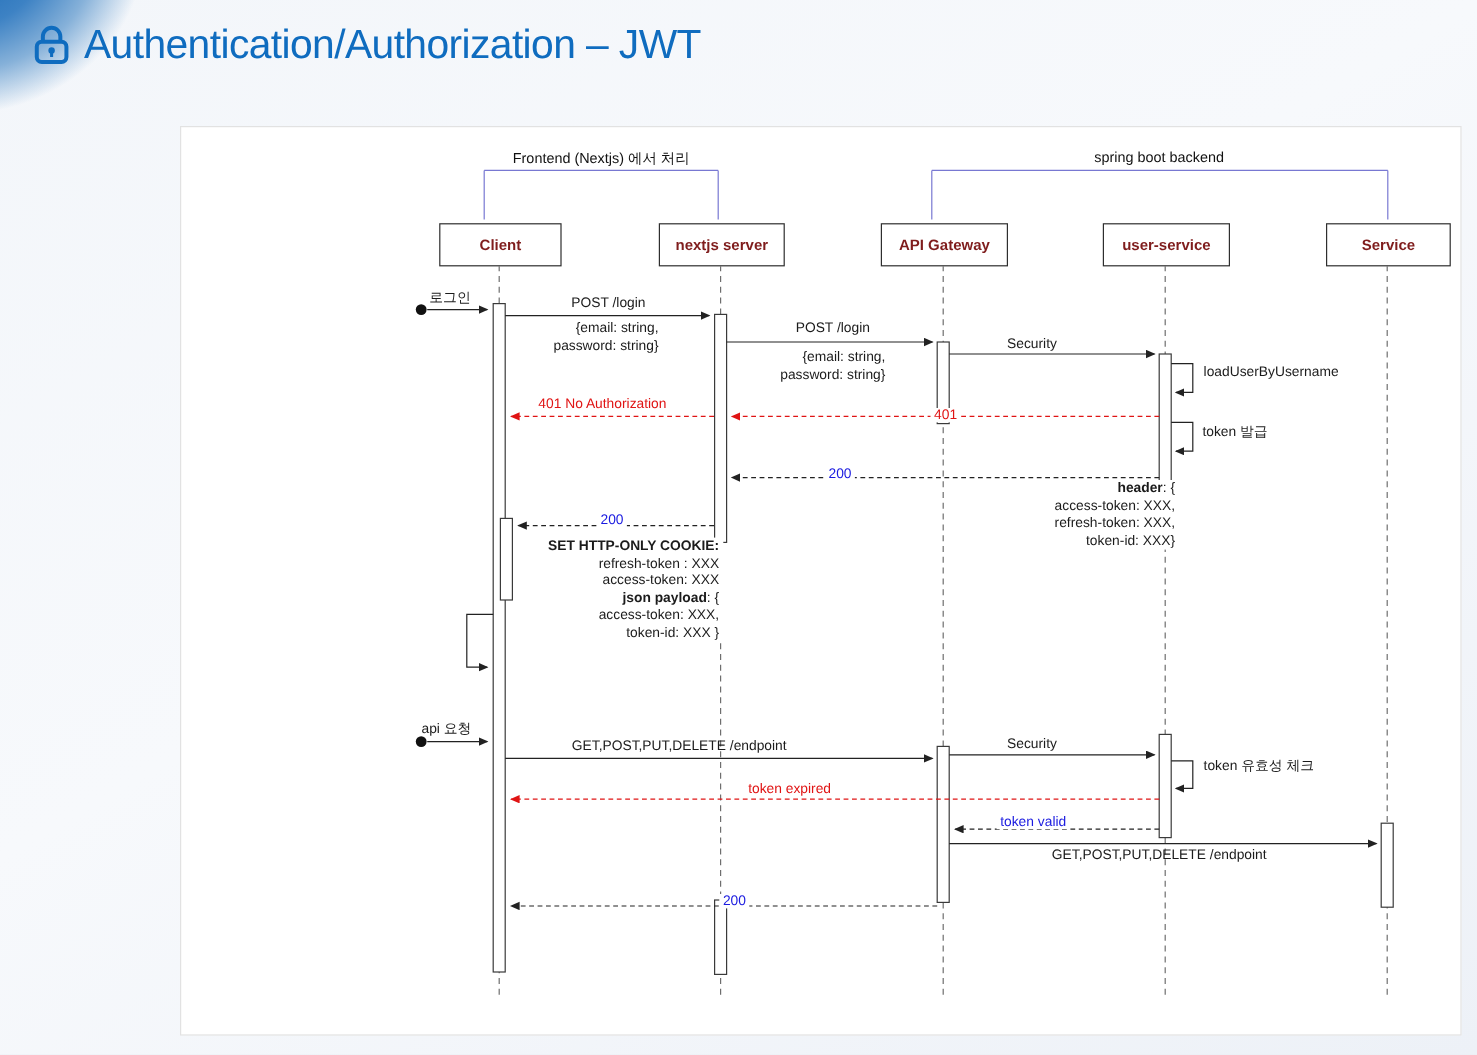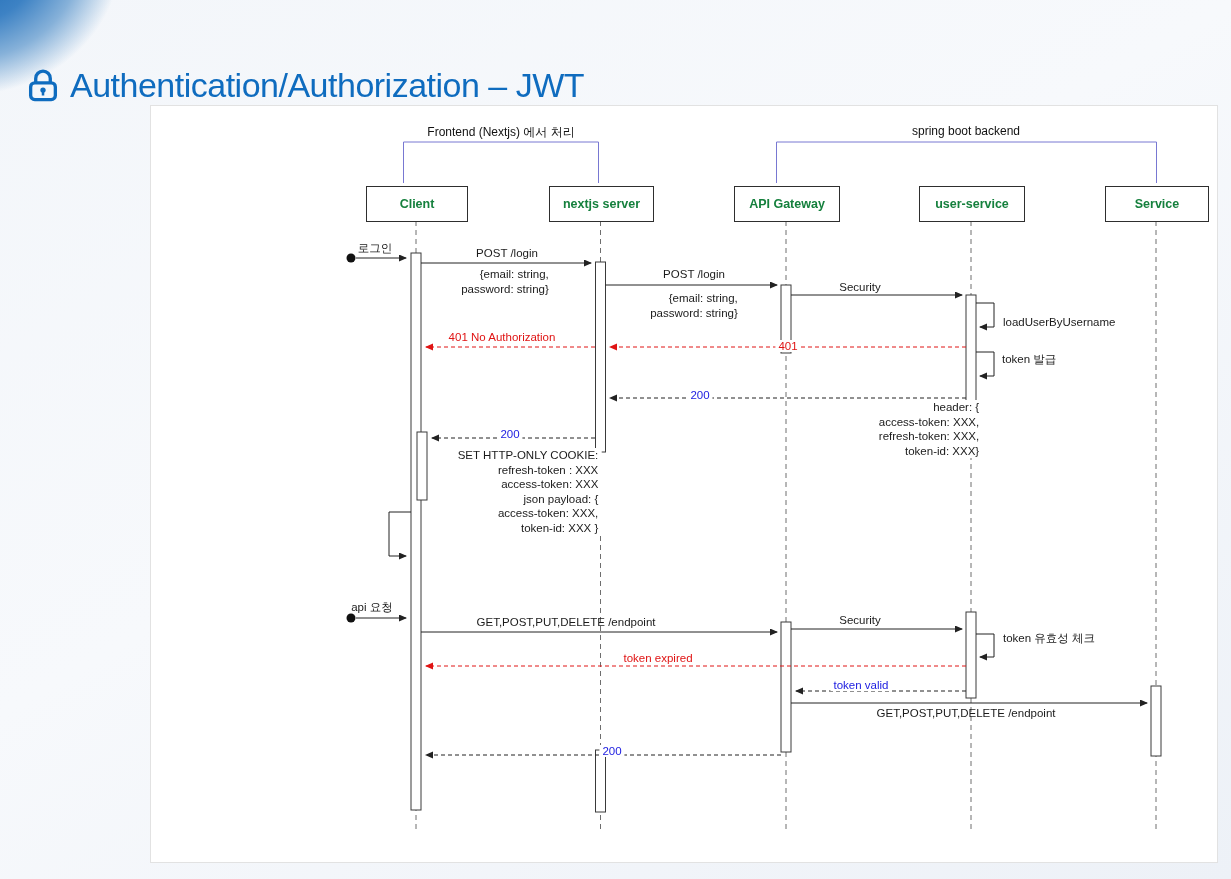--- a/index.html
+++ b/index.html
@@ -1,34 +1,34 @@
 <!DOCTYPE html>
 <html><head>
 <meta charset="utf-8">
 <style>
   html,body{margin:0;padding:0;background:#e9edf3;}
   .stage{position:relative;width:1231px;height:879px;overflow:hidden;
          font-family:"Liberation Sans",sans-serif;
          background:linear-gradient(150deg,#f3f6fa 0%,#f7f9fc 45%,#edf1f7 100%);}
   .corner-glow{position:absolute;left:0;top:0;width:240px;height:210px;pointer-events:none;
          background:radial-gradient(200px 180px at -35px -45px,#0d5fae 0%,#3d82c4 38%,#86b1d9 58%,rgba(242,246,250,0) 78%);}
-  .title-row{position:absolute;left:24px;top:18px;display:flex;align-items:center;gap:8px;color:#0f6cbf;margin-top:48px;}
+  .title-row{position:absolute;left:24px;top:18px;display:flex;align-items:center;gap:8px;color:#0f6cbf;}
   .title-row .title{font-size:34px;font-weight:400;letter-spacing:-0.5px;}
   .panel{position:absolute;left:150px;top:105px;width:1066px;height:756px;
          background:#ffffff;border:1px solid #e2e2e2;}
   svg.layer{position:absolute;left:0;top:0;}
   .head{position:absolute;height:34px;border:1.4px solid #2e2e2e;background:#fff;
         display:flex;align-items:center;justify-content:center;
-        font-size:12.5px;font-weight:600;color:#15803d;z-index:3;}
+        font-size:12.5px;font-weight:600;color:#7f1d1d;z-index:3;}
   .lbl{position:absolute;font-size:11.5px;color:#1b1b1b;white-space:nowrap;z-index:4;}
   .c{transform:translateX(-50%);}
   .bg{background:#fff;padding:0 3px;}
   .red{color:#e01414;}
   .blue{color:#1a1ae0;}
-  .b{font-weight:normal;}
+  .b{font-weight:bold;}
   .blk{line-height:14.5px;text-align:right;}
   .blk-left{line-height:14.5px;text-align:left;}
   .group-lbl{font-size:12px;color:#111;}
 </style>
 </head>
 <body>
 
 <div class="stage">
   <div class="corner-glow"></div>
 
@@ -143,21 +143,21 @@
   </div>
 
   <div class="lbl c" style="left:694px;top:268px">POST /login</div>
   <div class="lbl c blk" style="left:694px;top:291px">
     <div>{email: string,</div>
     <div>password: string}</div>
   </div>
 
   <div class="lbl c" style="left:860px;top:281px">Security</div>
 
-  <div class="lbl bg" style="left:1000px;top:316px">loadUserByUsername</div>
+  <div class="lbl bg" style="left:1000px;top:304px">loadUserByUsername</div>
 
   <div class="lbl c red" style="left:502px;top:331px">401 No Authorization</div>
   <div class="lbl c red bg" style="left:788px;top:340px">401</div>
 
   <div class="lbl" style="left:1002px;top:352px">token 발급</div>
 
   <div class="lbl c blue bg" style="left:700px;top:389px">200</div>
 
   <div class="lbl c blk bg" style="left:929px;top:400px">
     <div>

